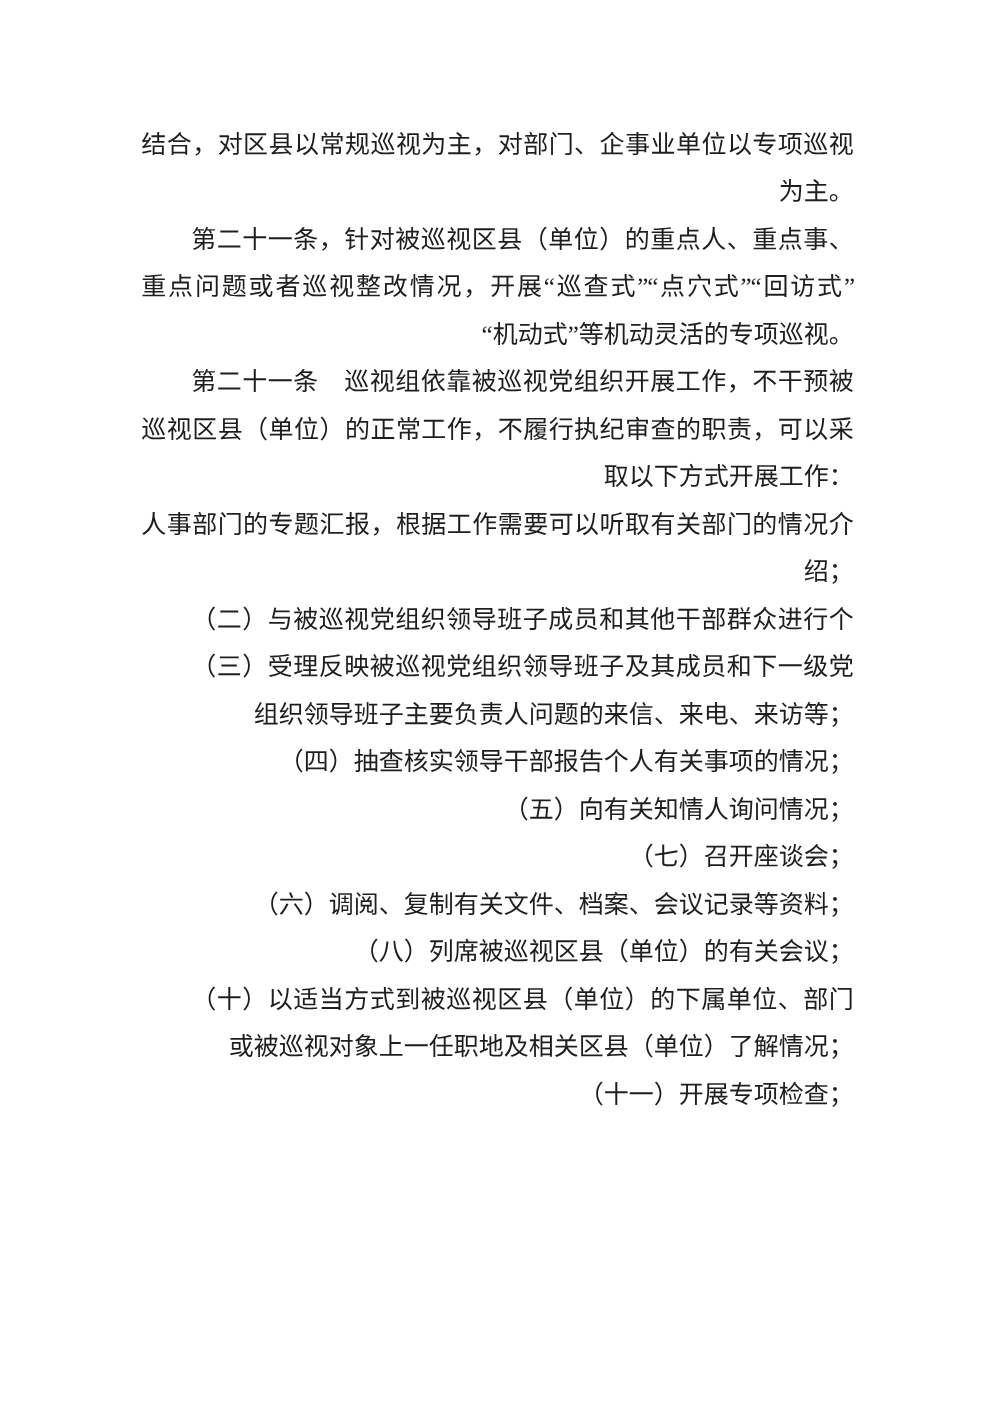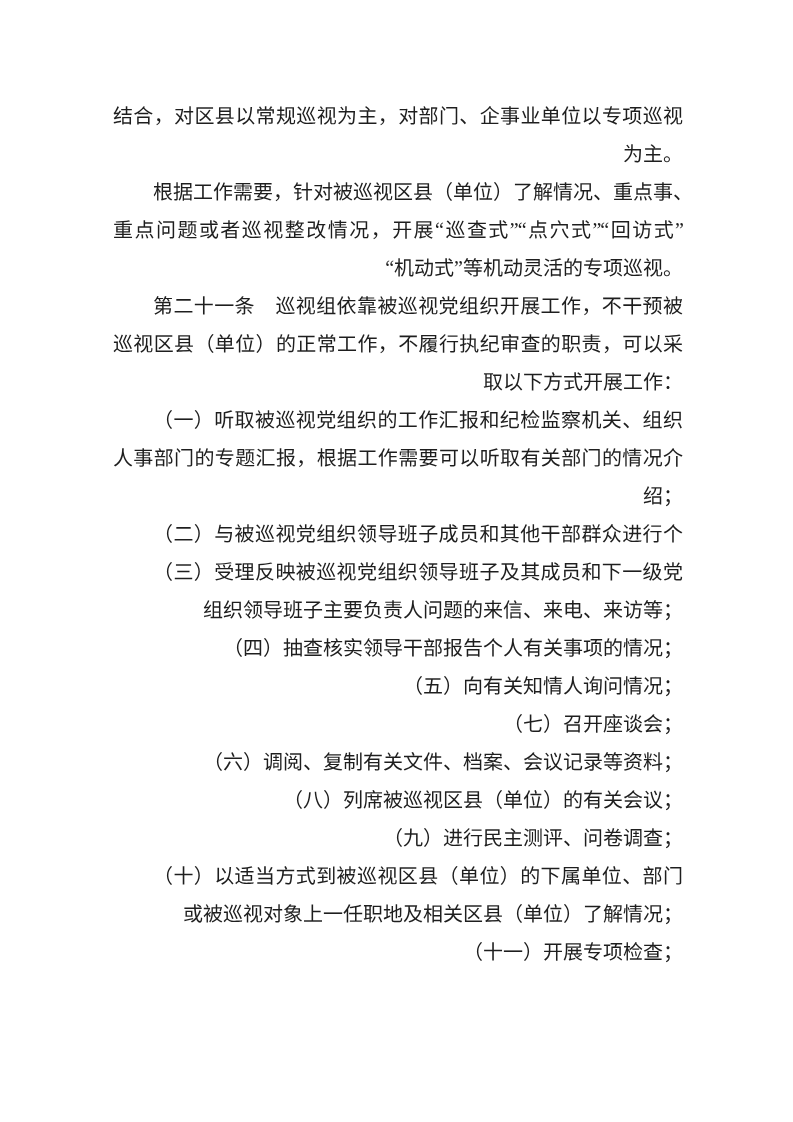--- a/index.html
+++ b/index.html
@@ -50,35 +50,33 @@
     letter-spacing: -1px;
   }
 </style>
 </head>
 <body>
 
 <main class="page">
   <section class="text-block">
     <div class="line j">结合，对区县以常规巡视为主，对部门、企事业单位以专项巡视</div>
     <div class="line">为主。</div>
-    <div class="line ind j">根据工作需要，针对被巡视区县（单位）了解情况、重点事、</div>
+    <div class="line ind j">第二十一条，针对被巡视区县（单位）的重点人、重点事、</div>
     <div class="line j tight">重点问题或者巡视整改情况，开展“巡查式”“点穴式”“回访式”</div>
     <div class="line">“机动式”等机动灵活的专项巡视。</div>
     <div class="line ind j">第二十一条　巡视组依靠被巡视党组织开展工作，不干预被</div>
     <div class="line j">巡视区县（单位）的正常工作，不履行执纪审查的职责，可以采</div>
     <div class="line">取以下方式开展工作：</div>
-    <div class="line ind j">（一）听取被巡视党组织的工作汇报和纪检监察机关、组织</div>
     <div class="line j">人事部门的专题汇报，根据工作需要可以听取有关部门的情况介</div>
     <div class="line">绍；</div>
     <div class="line ind j">（二）与被巡视党组织领导班子成员和其他干部群众进行个</div>
     <div class="line ind j">（三）受理反映被巡视党组织领导班子及其成员和下一级党</div>
     <div class="line">组织领导班子主要负责人问题的来信、来电、来访等；</div>
     <div class="line ind">（四）抽查核实领导干部报告个人有关事项的情况；</div>
     <div class="line ind">（五）向有关知情人询问情况；</div>
     <div class="line ind">（七）召开座谈会；</div>
     <div class="line ind">（六）调阅、复制有关文件、档案、会议记录等资料；</div>
     <div class="line ind">（八）列席被巡视区县（单位）的有关会议；</div>
-    <div class="line ind">（九）进行民主测评、问卷调查；</div>
     <div class="line ind j">（十）以适当方式到被巡视区县（单位）的下属单位、部门</div>
     <div class="line">或被巡视对象上一任职地及相关区县（单位）了解情况；</div>
     <div class="line ind">（十一）开展专项检查；</div>
   </section>
 </main>
 
 </body></html>

